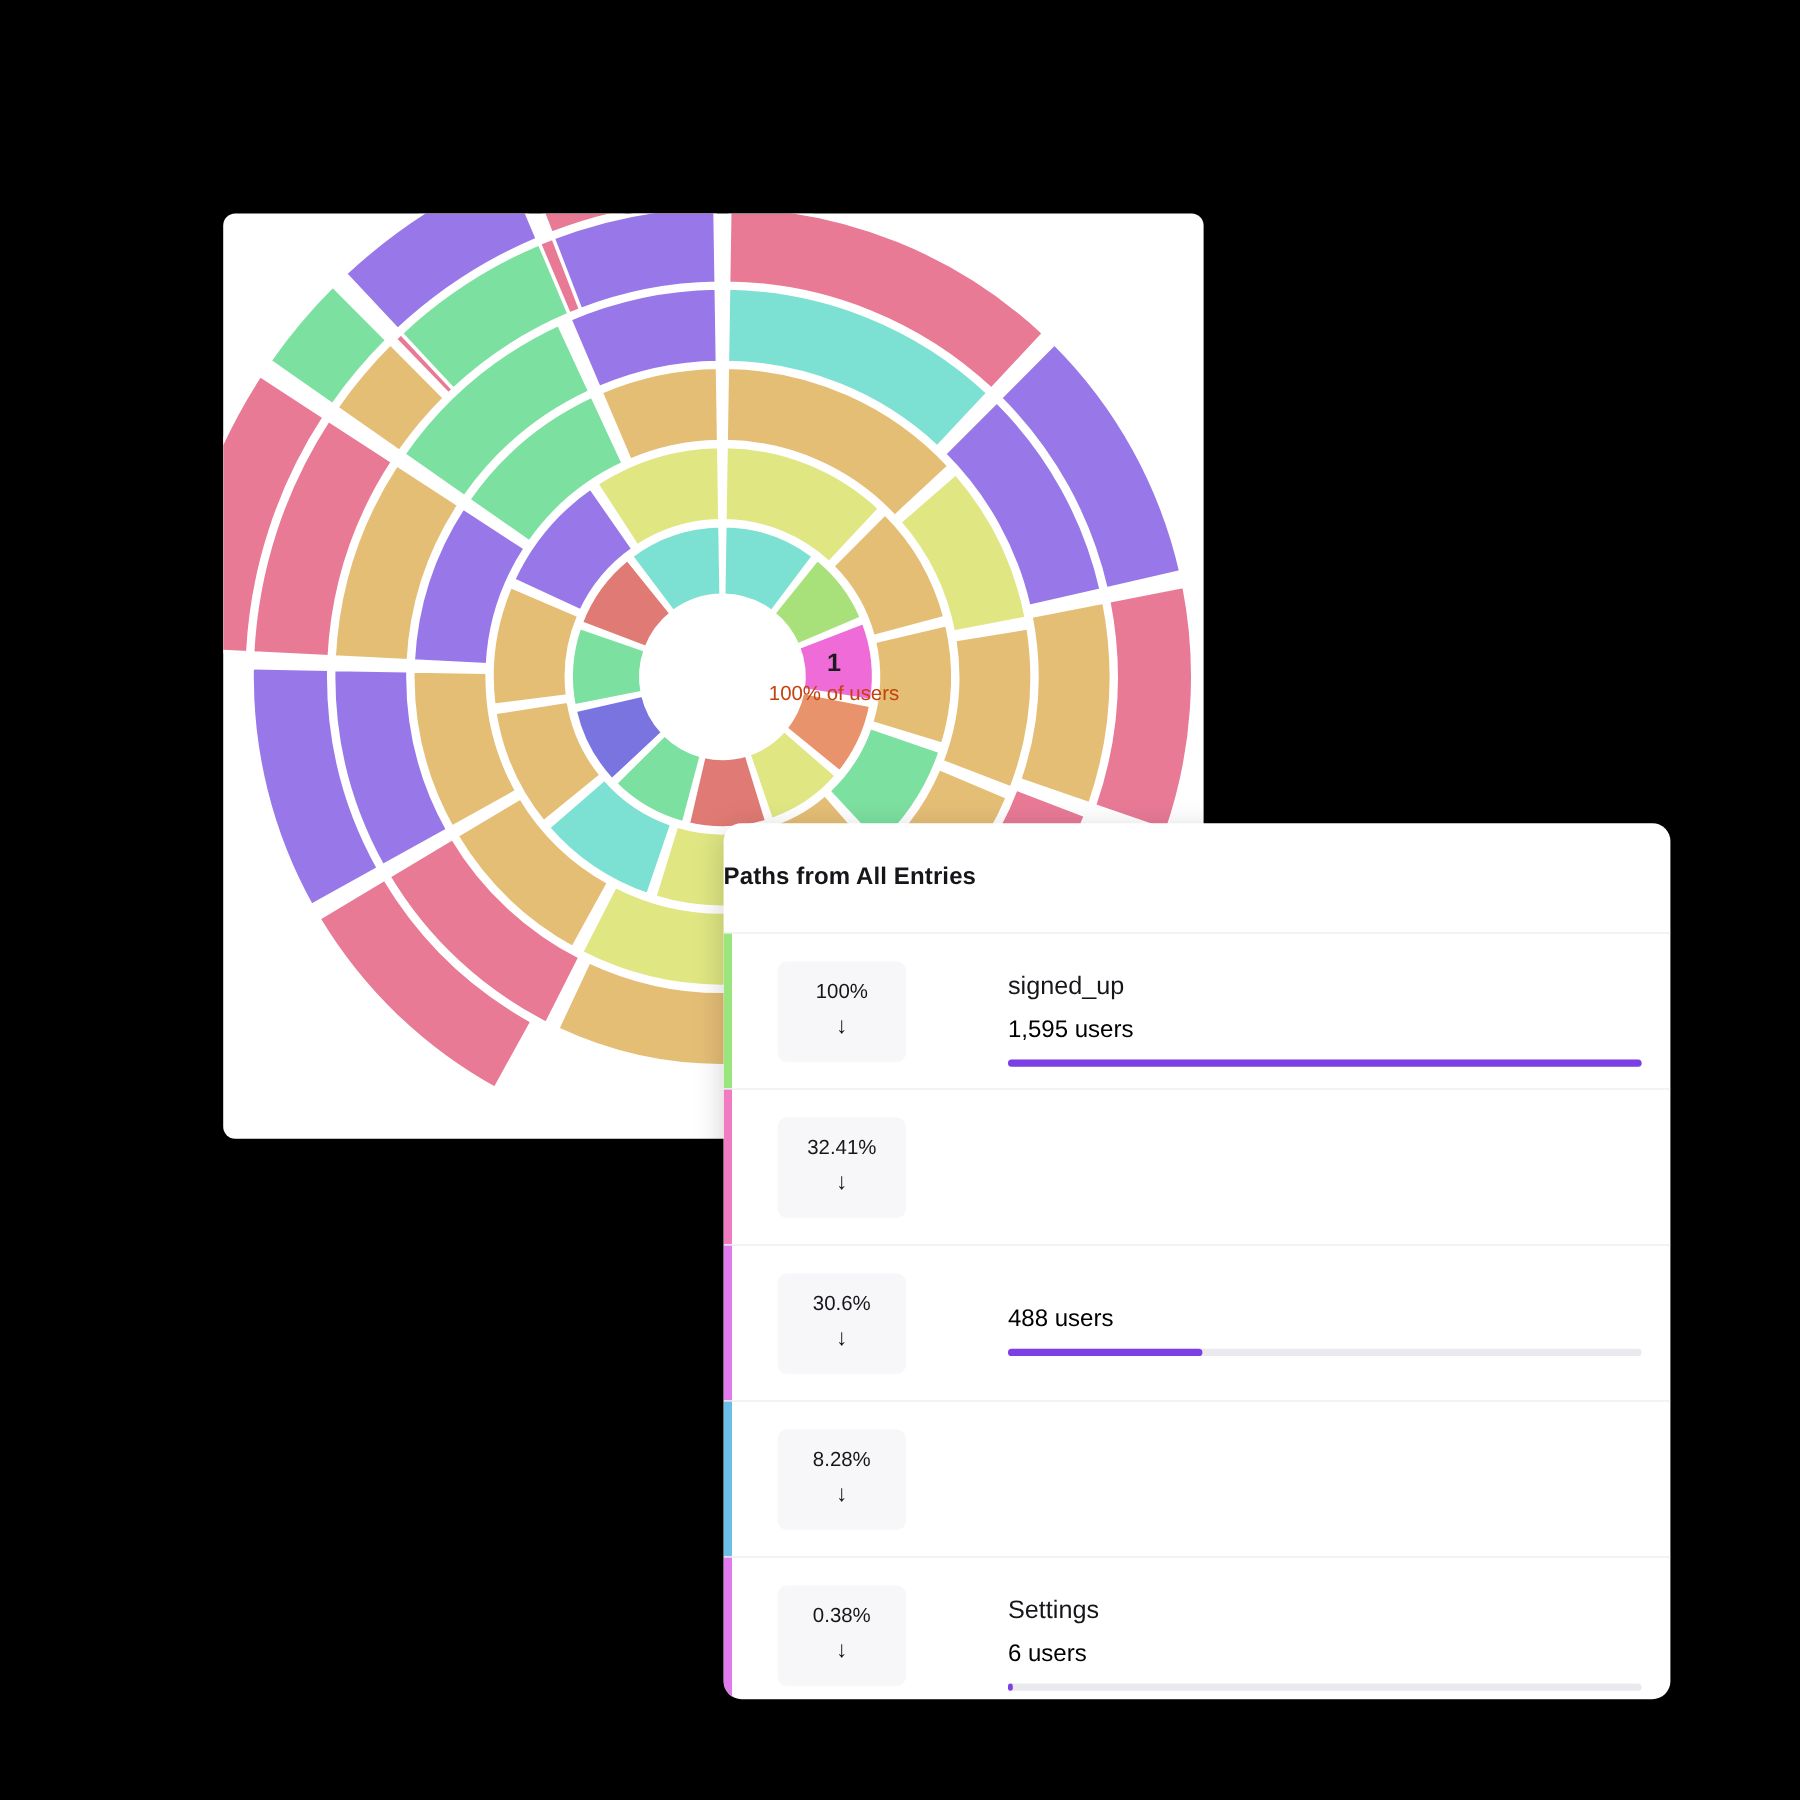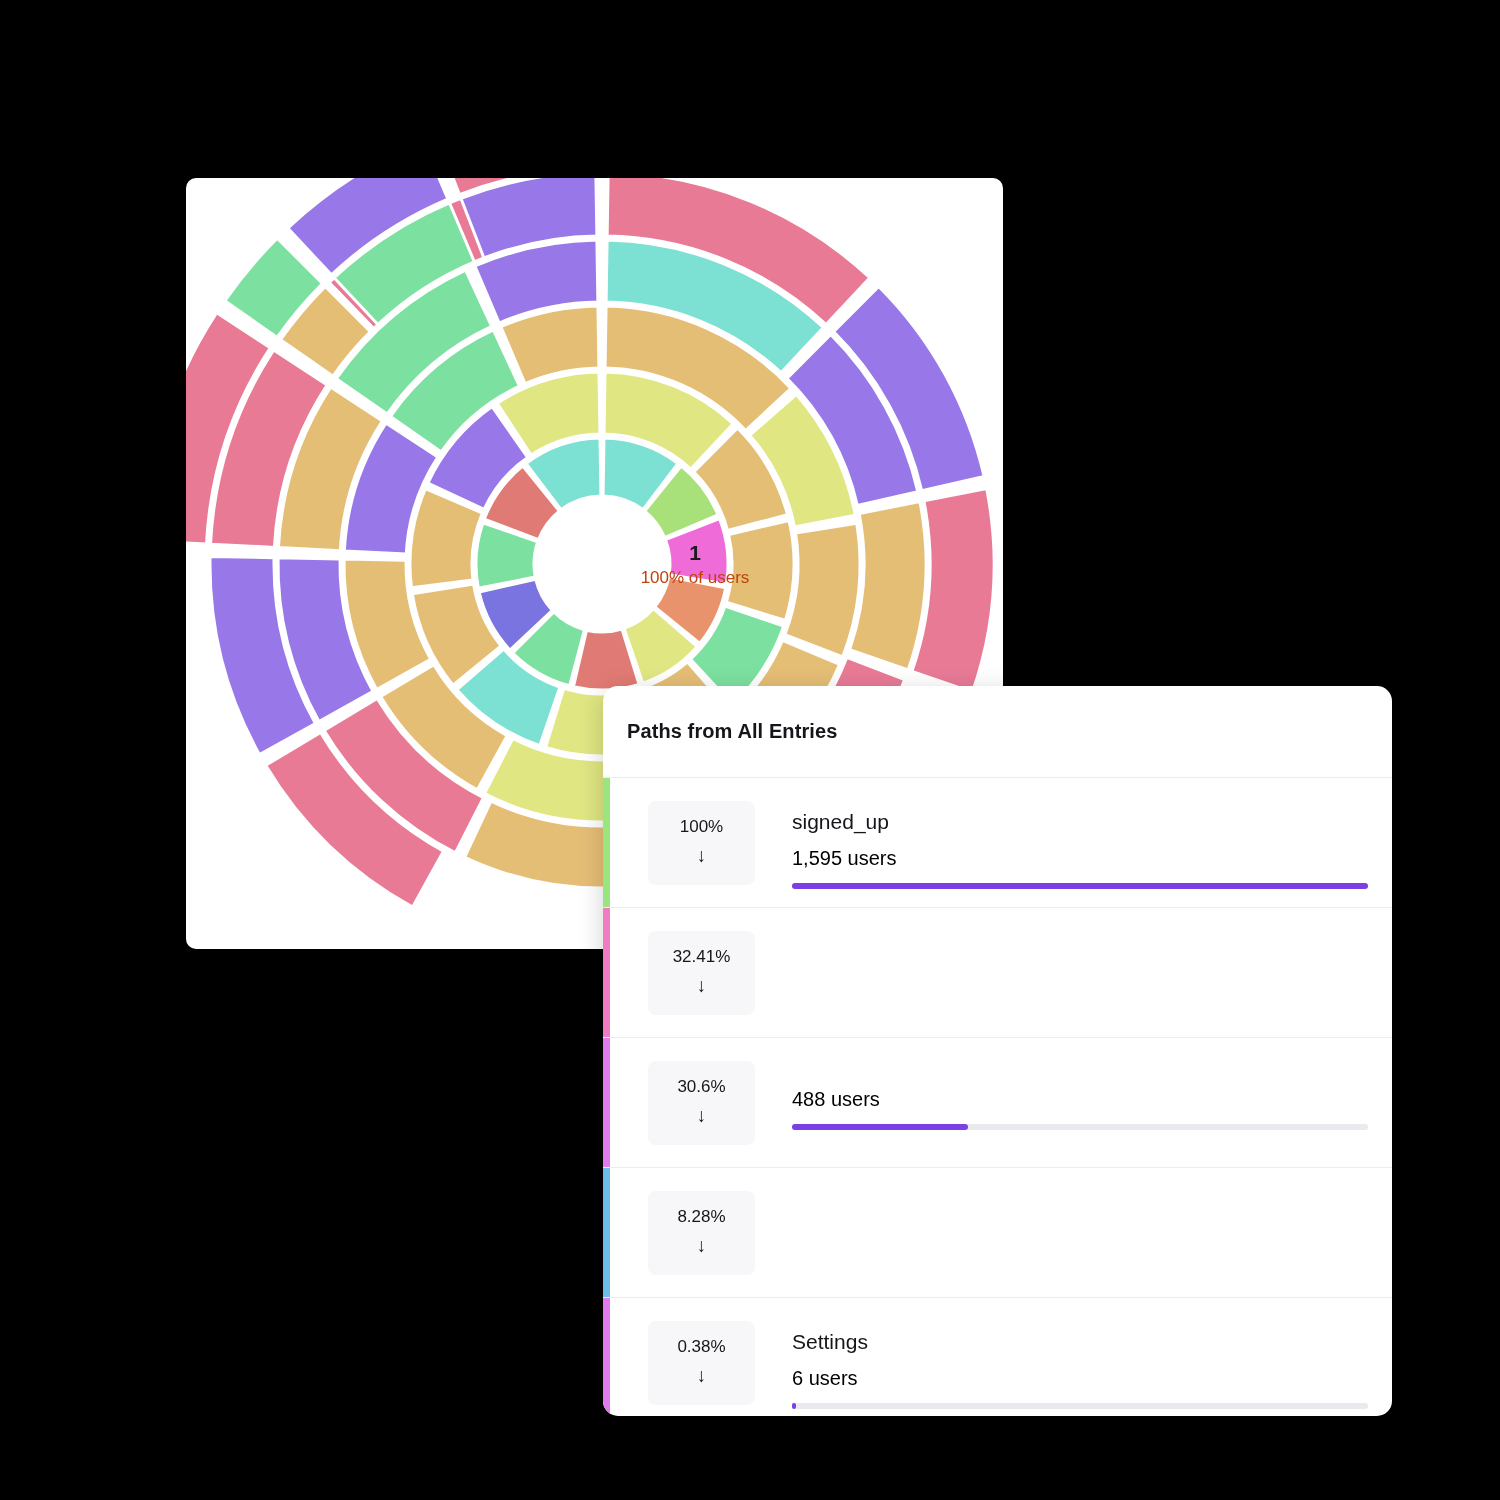--- a/index.html
+++ b/index.html
@@ -46,35 +46,35 @@
     left: 603px; top: 686px;
     width: 789px; height: 730px;
     background: #ffffff;
     border-radius: 15px;
     box-shadow: 0 6px 26px rgba(0,0,0,0.18);
     overflow: hidden;
   }
   .panel-header {
     height: 91px;
     display: flex; align-items: center;
-    padding-left: 24px;
   }
   .panel-title {
     font-size: 20px; font-weight: 700; color: #15151a;
     letter-spacing: 0.1px;
   }
   .rows { position: relative; }
   .path-row {
     position: relative;
     display: flex;
     align-items: center;
     height: 130px;
     border-top: 1px solid #ececf0;
     padding-left: 24px;
     padding-right: 20px;
+    gap: 48px;
   }
   .row-stripe {
     position: absolute;
     left: 0; top: 0; bottom: 0;
     width: 7px;
   }
   .pct-box {
     flex: 0 0 auto;
     width: 107px; height: 84px;
     background: #f7f7fa;

